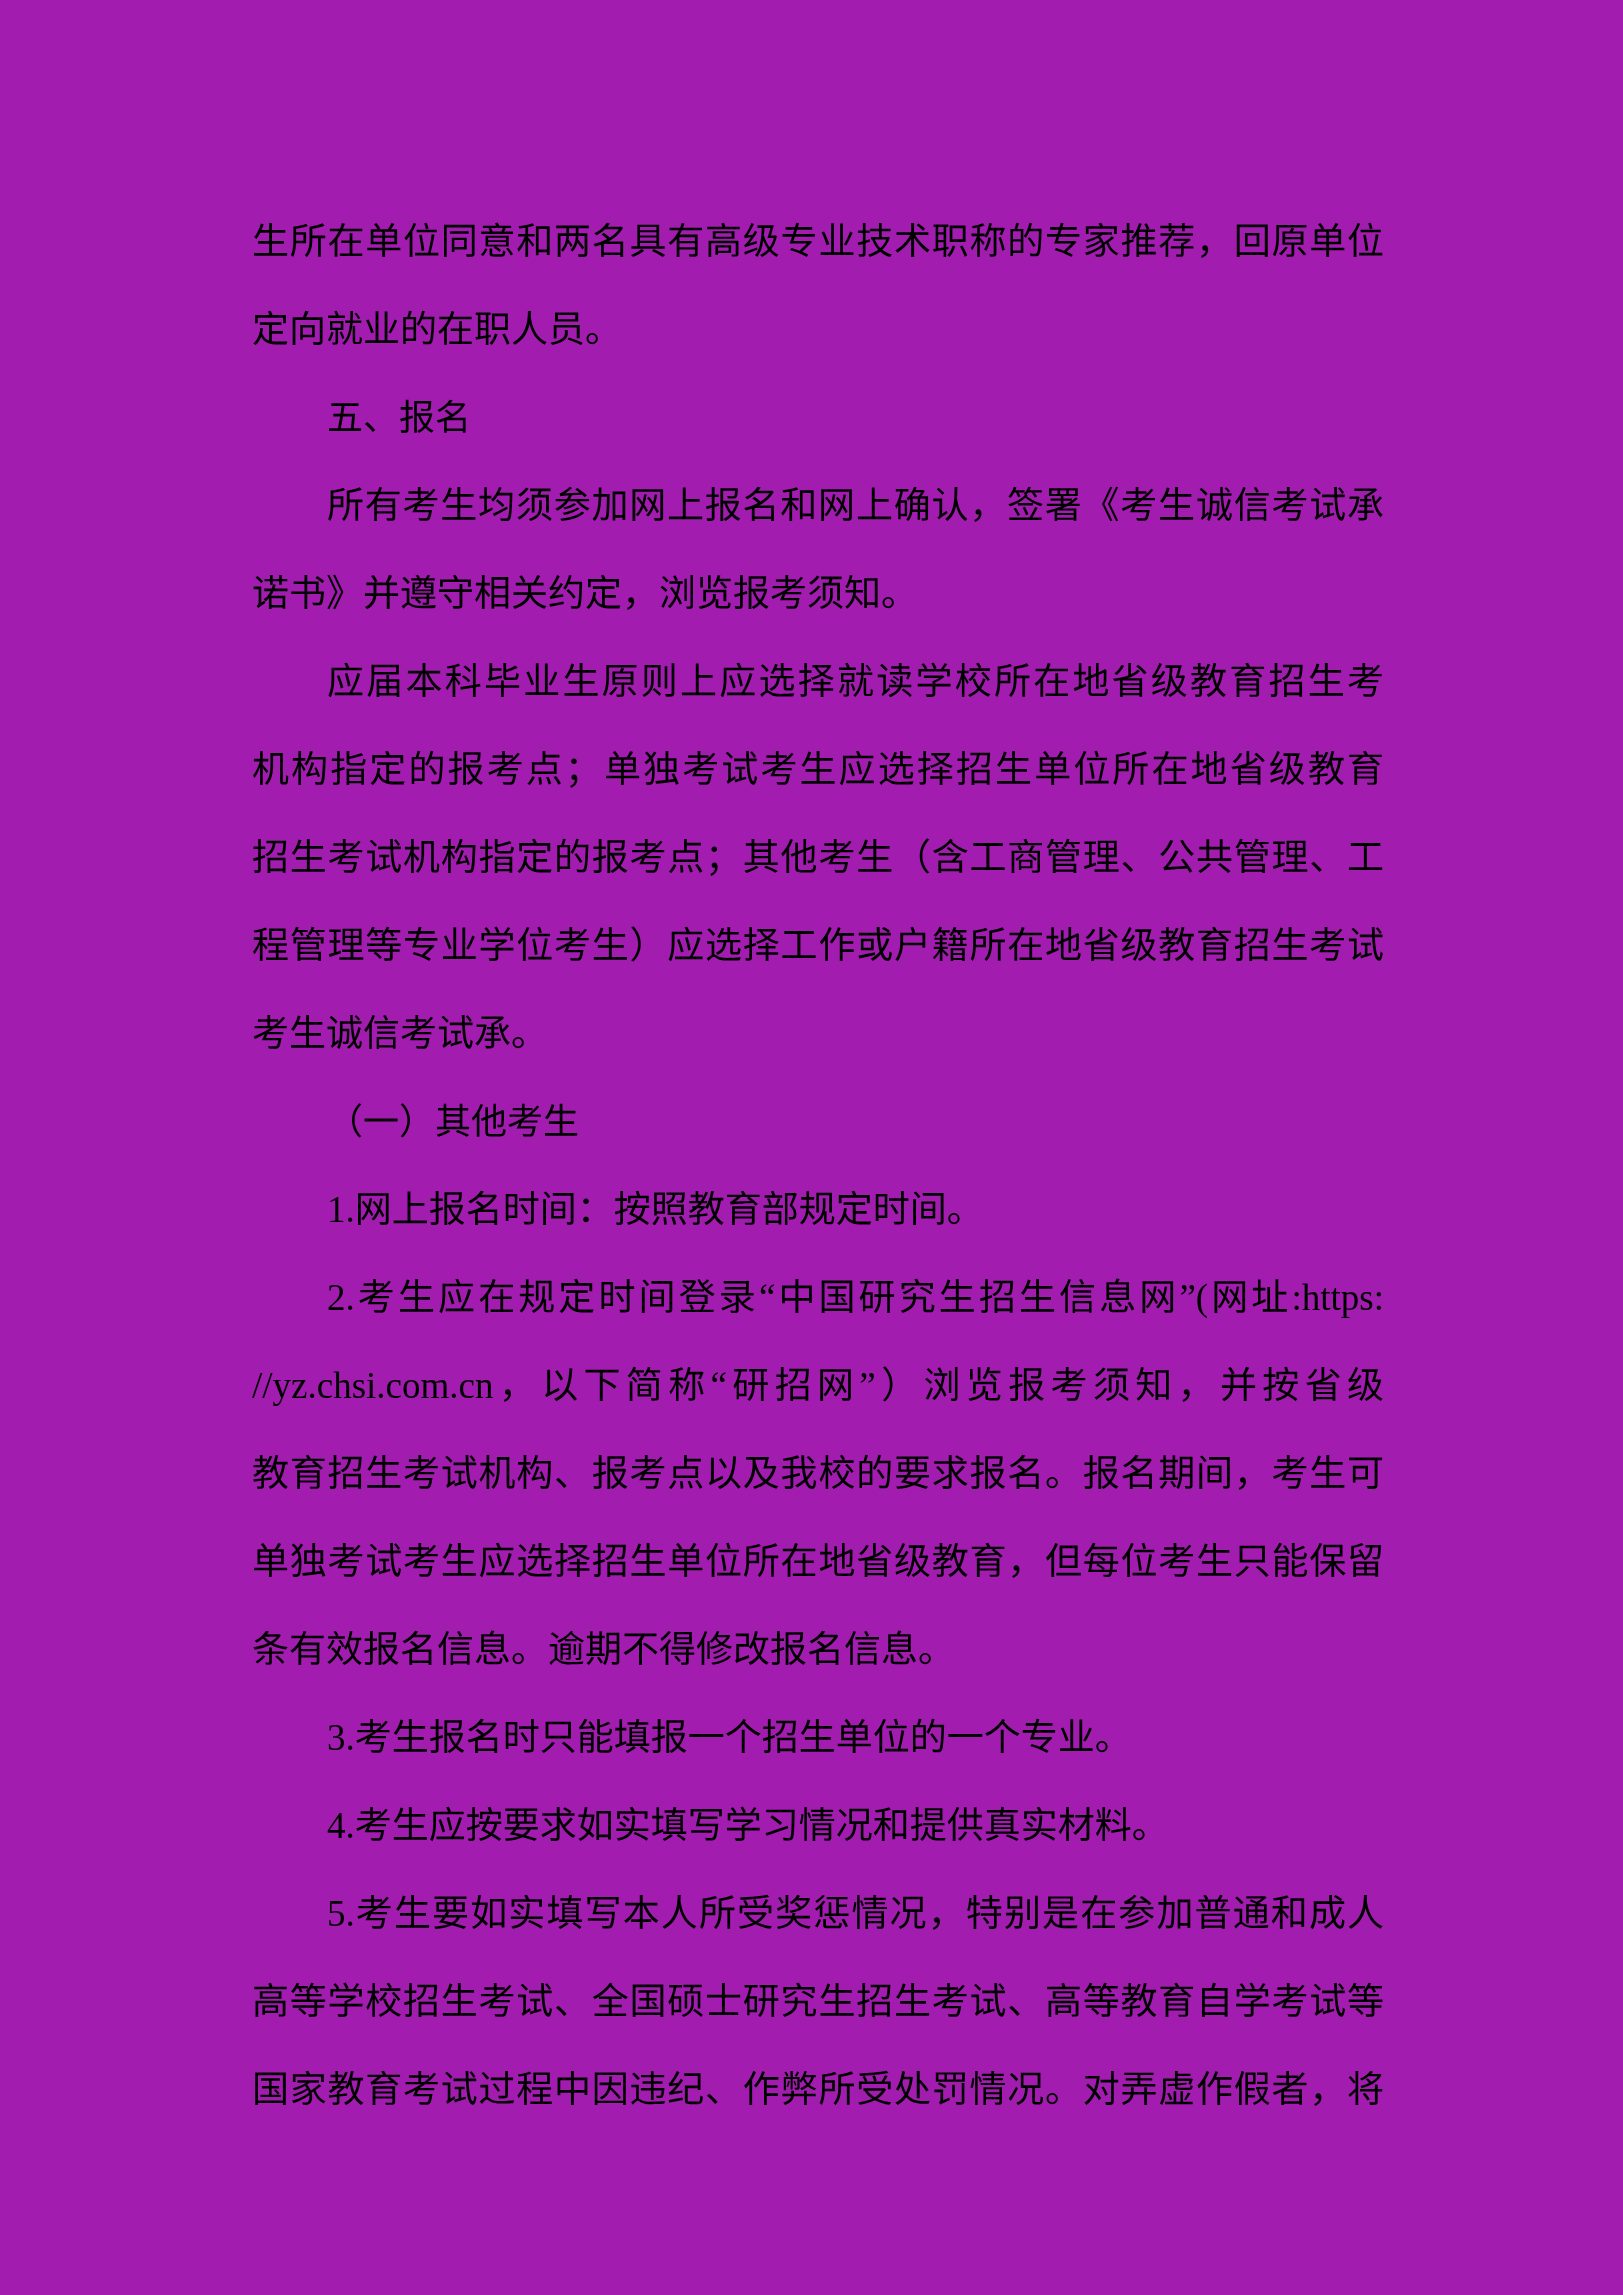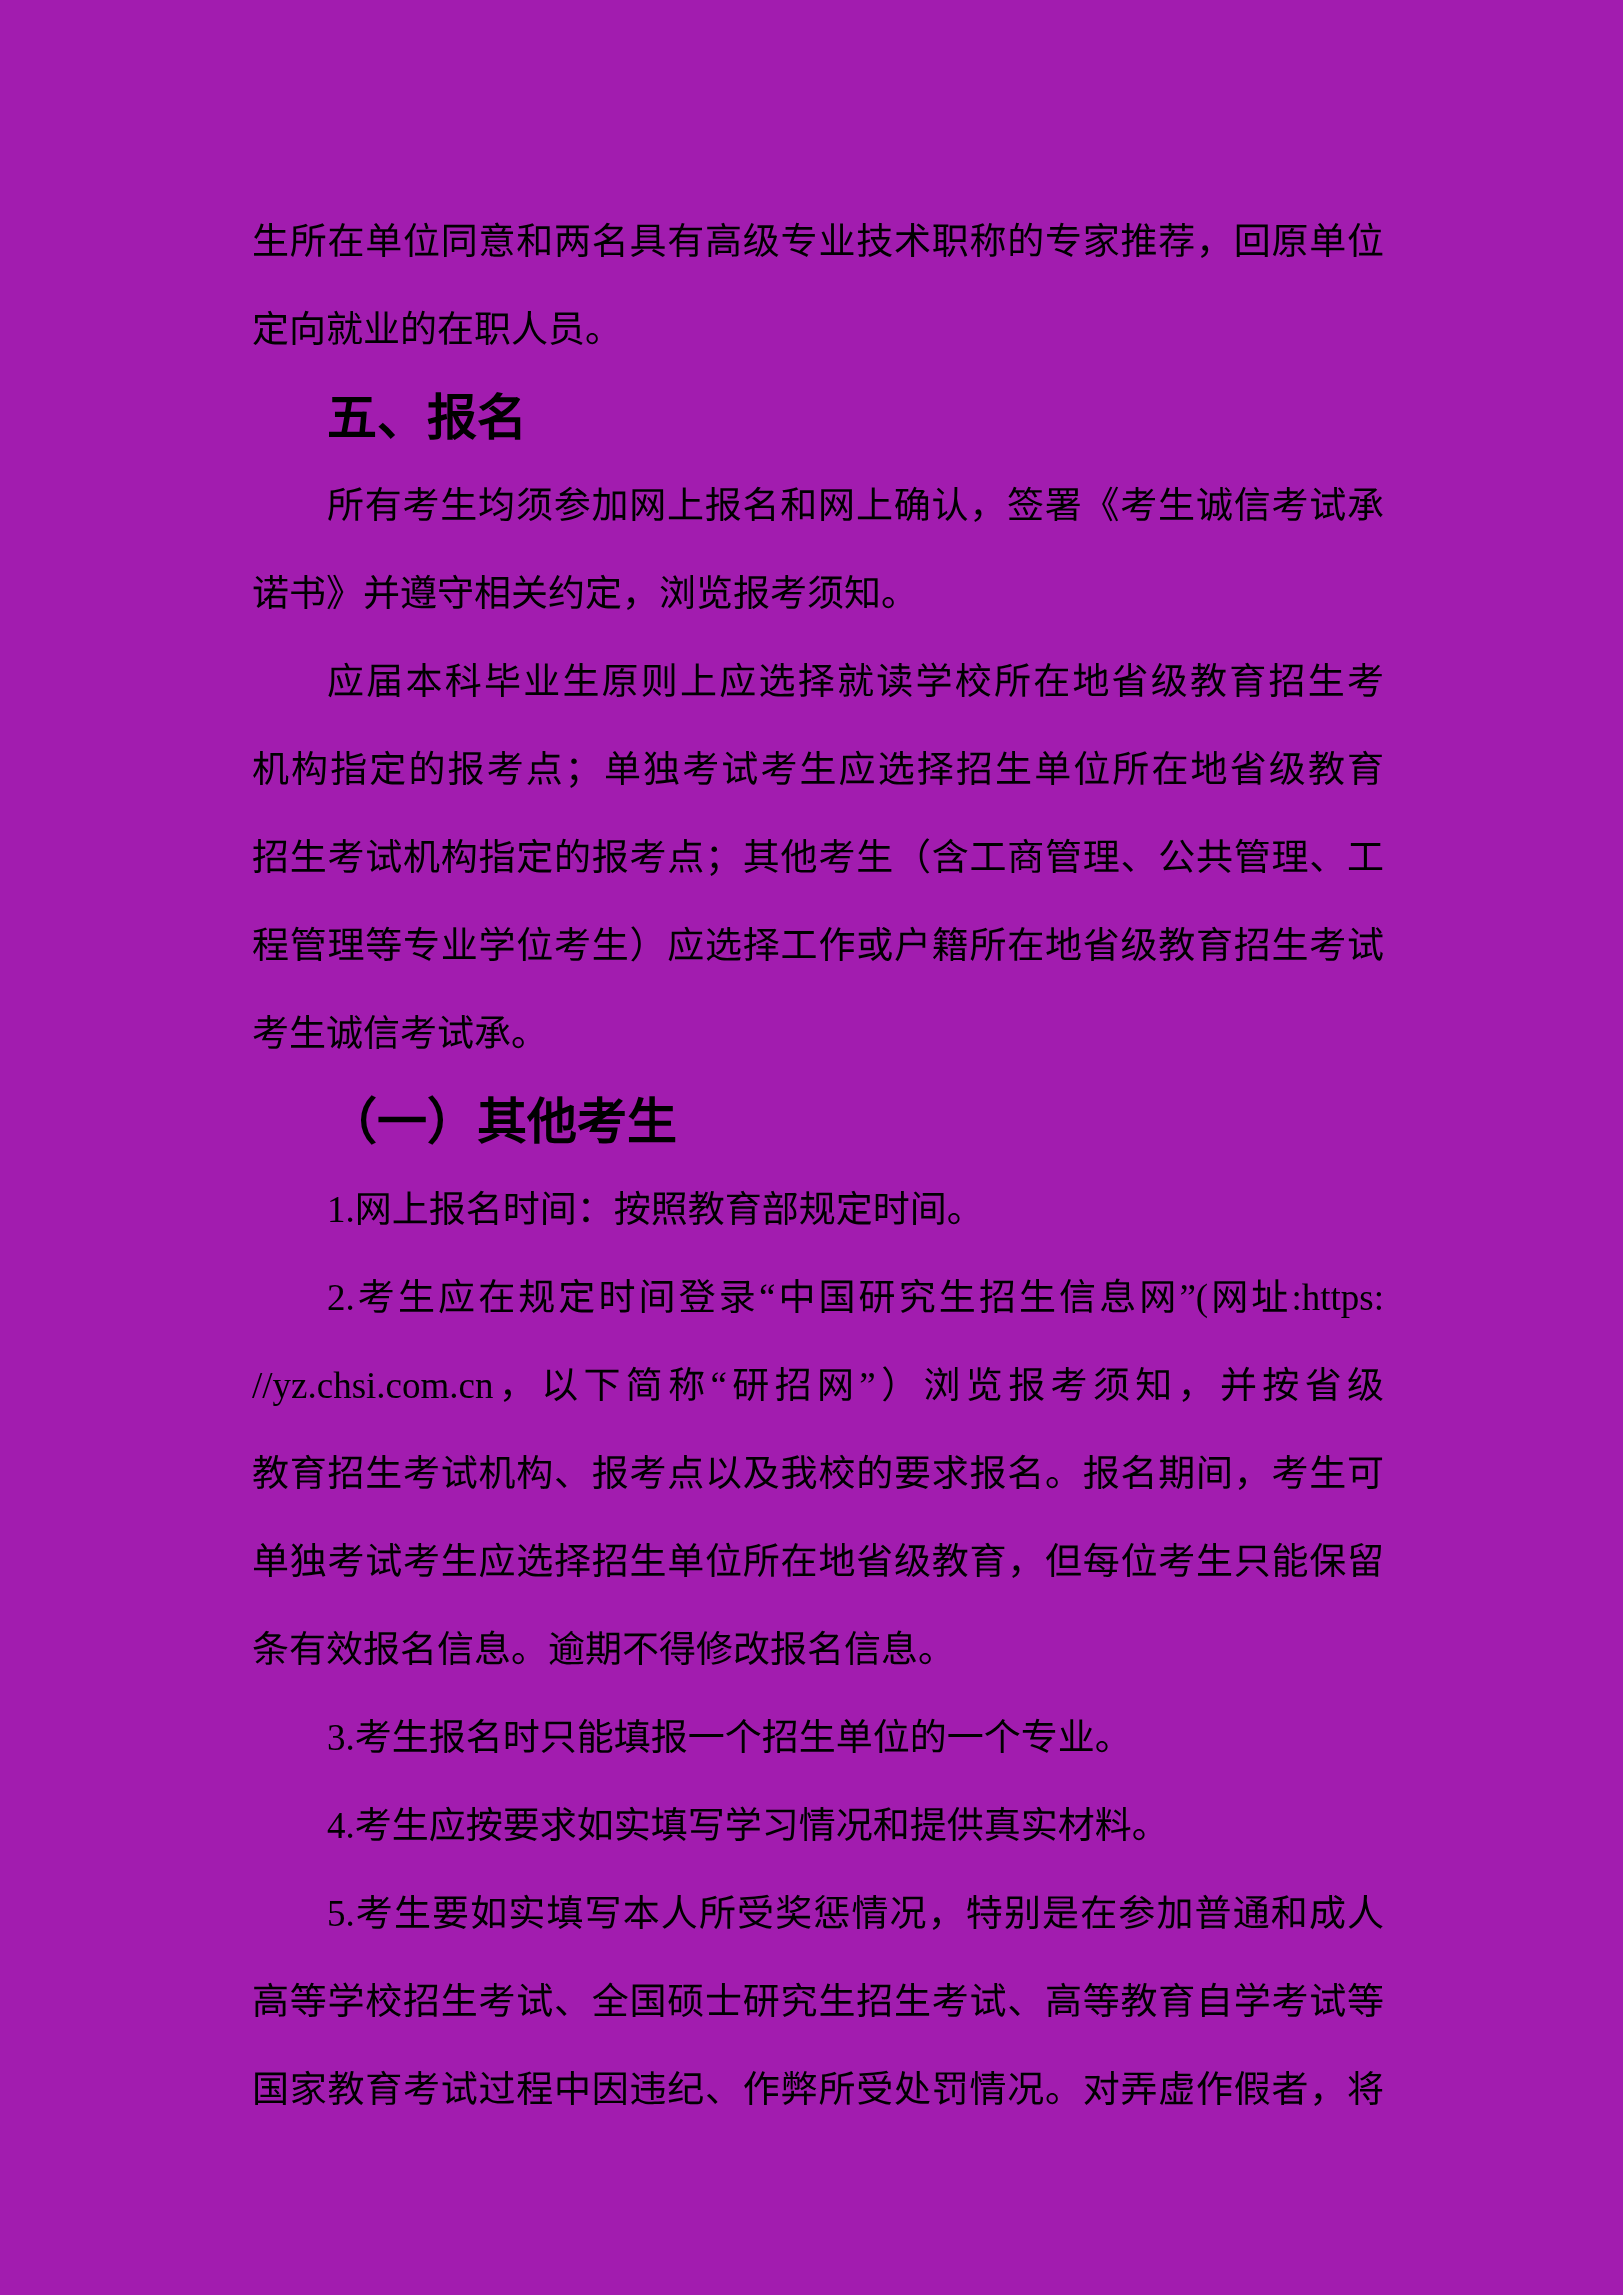--- a/index.html
+++ b/index.html
@@ -40,24 +40,24 @@
   
   .cont  { text-align-last: justify; }
   
   .first { text-indent: 75px; text-align-last: justify; }
   
   .end   { text-align-last: left; }
   
   .first-end { text-indent: 75px; text-align-last: left; }
   
   .h1, .h2 {
-    font-weight: bold;
+    font-weight: normal;
     text-indent: 75px;
     text-align-last: left;
-    font-size: 50px;
+    font-size: 36px;
   }
 </style>
 </head>
 <body>
 
 <div class="page">
   <div class="text-block">
     <div class="line cont">生所在单位同意和两名具有高级专业技术职称的专家推荐，回原单位</div>
     <div class="line end">定向就业的在职人员。</div>
     <div class="line h1">五、报名</div>

